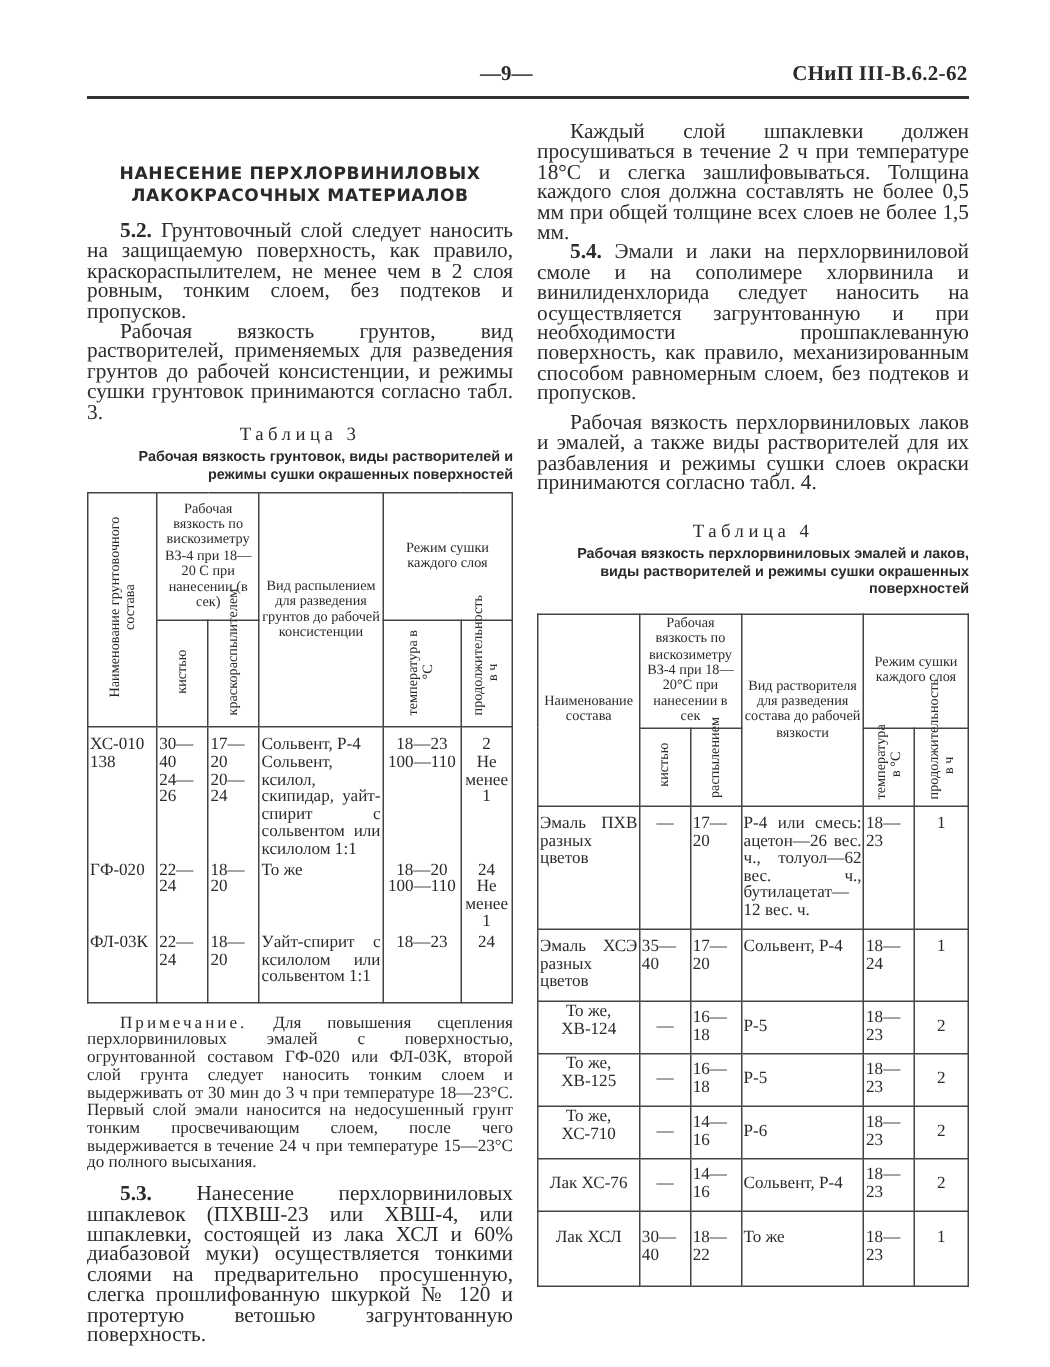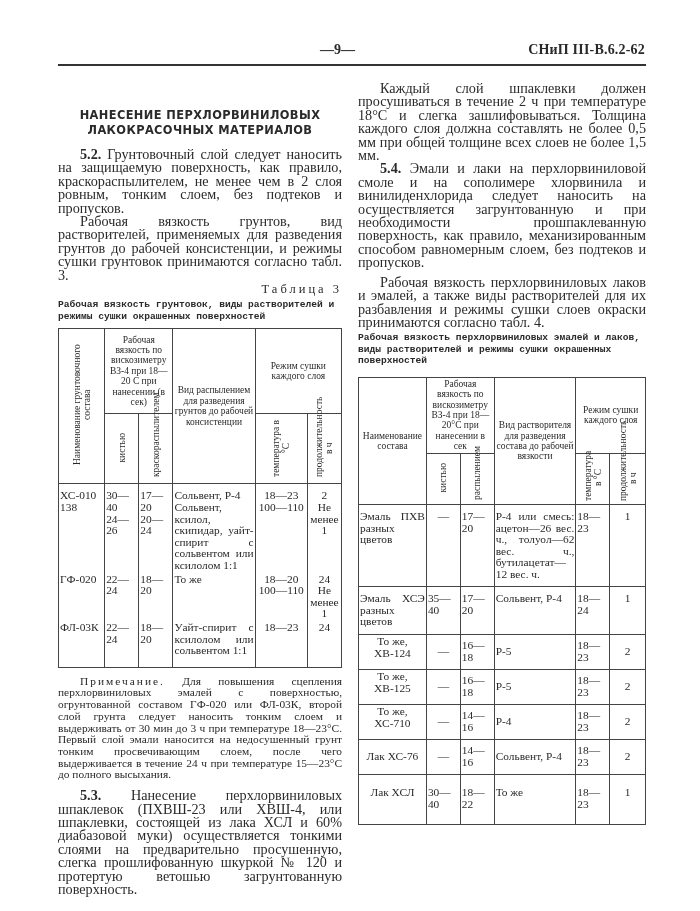--- a/index.html
+++ b/index.html
@@ -7,22 +7,22 @@
          font-family: "Liberation Serif", "DejaVu Serif", serif; color: #2a2a2a; }
   .page-num { position: absolute; top: 42px; left: 320px; font-size: 14px; font-weight: bold; }
   .code { position: absolute; top: 42px; right: 55px; font-size: 14px; font-weight: bold; letter-spacing: 0.2px; }
   .rule { position: absolute; top: 64px; left: 58px; width: 588px; height: 2px; background: #333; }
   .col { position: absolute; font-size: 14.2px; line-height: 13.4px; text-align: justify; }
   .col-left { left: 58px; top: 82px; width: 284px; }
   .col-right { left: 358px; top: 82px; width: 288px; }
   p { margin: 0; text-indent: 22px; }
   .hd { text-align: center; font-family: "DejaVu Sans", sans-serif; font-weight: bold; font-size: 11.4px; line-height: 15px; letter-spacing: 0.4px; margin: 26px 0 10px 0; }
   .bnum { font-weight: bold; }
-  .tcap { text-align: right; font-size: 12.5px; letter-spacing: 3px; line-height: 14px; }
-  .tttl { text-align: left; font-family: Liberation Mono, monospace; font-weight: bold; font-size: 9.6px; line-height: 11.5px; }
+  .tcap { text-align: center; font-size: 12.5px; letter-spacing: 3px; line-height: 14px; }
+  .tttl { text-align: right; font-family: Liberation Sans, sans-serif; font-weight: bold; font-size: 9.6px; line-height: 11.5px; }
   table { border-collapse: collapse; font-size: 11.4px; line-height: 11.6px; }
   table td, table th { border-left: 1px solid #444; border-right: 1px solid #444; padding: 1px 1px; vertical-align: top; font-weight: normal; }
   thead th { border-bottom: 1px solid #444; text-align: center; font-size: 9.5px; line-height: 10.4px; vertical-align: middle; }
   thead tr:first-child th { border-top: 1.5px solid #444; }
   .vert { writing-mode: vertical-rl; transform: rotate(180deg); display: inline-block; text-align: center; font-size: 9.5px; line-height: 10px; }
   .t3 tbody td { border-bottom: none; }
   .t3 tbody tr:last-child td { border-bottom: 1.5px solid #444; padding-bottom: 10px; }
   .t4 tbody td { border-bottom: 1px solid #444; }
   .t4 tbody tr:last-child td { border-bottom: 1.5px solid #444; }
   .c { text-align: center; }
@@ -108,20 +108,21 @@
   <div class="note"><span class="sp">Примечание.</span> <span>Для повышения сцепления перхлорвиниловых эмалей с поверхностью, огрунтованной составом ГФ-020 или ФЛ-03К, второй слой грунта следует наносить тонким слоем и выдерживать от 30 мин до 3 ч при температуре 18—23°С. Первый слой эмали наносится на недосушенный грунт тонким просвечивающим слоем, после чего выдерживается в течение 24 ч при температуре 15—23°С до полного высыхания.</span></div>
 
   <p style="margin-top:8px;"><span class="bnum">5.3.</span> <span>Нанесение перхлорвиниловых шпаклевок (ПХВШ-23 или ХВШ-4, или шпаклевки, состоящей из лака ХСЛ и 60% диабазовой муки) осуществляется тонкими слоями на предварительно просушенную, слегка прошлифованную шкуркой № 120 и протертую ветошью загрунтованную поверхность.</span></p>
 </div>
 
 <div class="col col-right">
   <p>Каждый слой шпаклевки должен просушиваться в течение 2 ч при температуре 18°С и слегка зашлифовываться. Толщина каждого слоя должна составлять не более 0,5 мм при общей толщине всех слоев не более 1,5 мм.</p>
   <p><span class="bnum">5.4.</span> <span>Эмали и лаки на перхлорвиниловой смоле и на сополимере хлорвинила и винилиденхлорида следует наносить на осуществляется загрунтованную и при необходимости прошпаклеванную поверхность, как правило, механизированным способом равномерным слоем, без подтеков и пропусков.</span></p>
   <p style="margin-top:6px;">Рабочая вязкость перхлорвиниловых лаков и эмалей, а также виды растворителей для их разбавления и режимы сушки слоев окраски принимаются согласно табл. 4.</p>
 
+  <div class="tcap" style="margin-top:18px;">Таблица 4</div>
   <div class="tttl" style="margin:3px 0 10px 0;">Рабочая вязкость перхлорвиниловых эмалей и лаков, виды растворителей и режимы сушки окрашенных поверхностей</div>
 
   <table class="t4" style="width:288px;">
     <colgroup>
         <col style="width:68px">
         <col style="width:34px">
         <col style="width:34px">
         <col style="width:82px">
         <col style="width:34px">
         <col style="width:36px">
@@ -170,21 +171,21 @@
         <td class="c" style="vertical-align:middle;">—</td>
         <td style="vertical-align:middle;">16—18</td>
         <td style="vertical-align:middle;">Р-5</td>
         <td style="vertical-align:middle;">18—23</td>
         <td class="c" style="vertical-align:middle;">2</td>
       </tr>
       <tr style="height:35px;">
         <td class="c">То же, ХС-710</td>
         <td class="c" style="vertical-align:middle;">—</td>
         <td style="vertical-align:middle;">14—16</td>
-        <td style="vertical-align:middle;">Р-4</td>
+        <td style="vertical-align:middle;">Р-6</td>
         <td style="vertical-align:middle;">18—23</td>
         <td class="c" style="vertical-align:middle;">2</td>
       </tr>
       <tr style="height:35px;">
         <td class="c" style="vertical-align:middle;">Лак ХС-76</td>
         <td class="c" style="vertical-align:middle;">—</td>
         <td style="vertical-align:middle;">14—16</td>
         <td style="vertical-align:middle;">Сольвент, Р-4</td>
         <td style="vertical-align:middle;">18—23</td>
         <td class="c" style="vertical-align:middle;">2</td>

